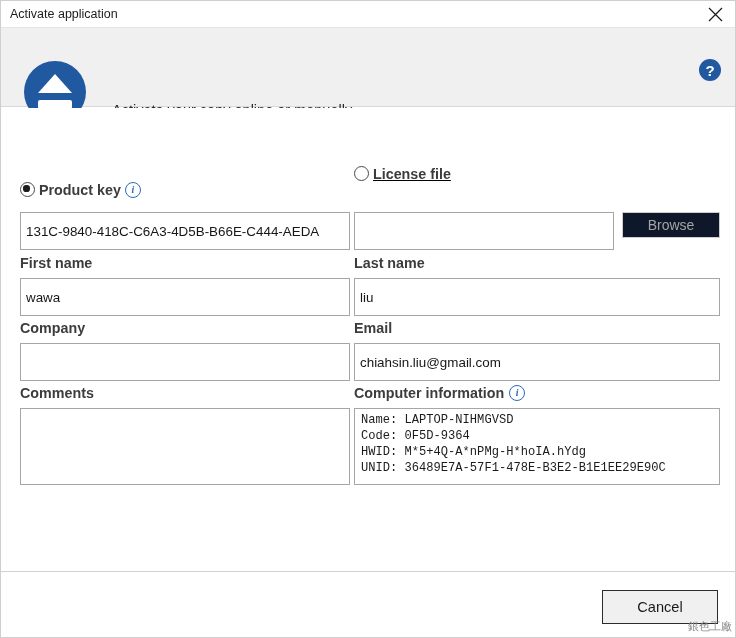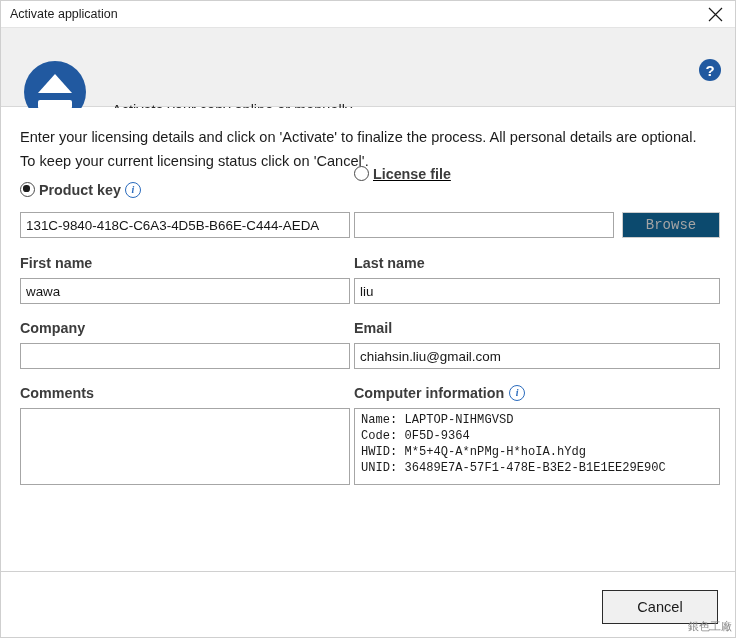--- a/index.html
+++ b/index.html
@@ -184,21 +184,21 @@
 
   .txtbox {
     box-sizing: border-box;
     width: 100%;
     height: 26px;
     border: 1px solid #a6a6a6;
     background: #ffffff;
     font-family: "Liberation Sans", sans-serif;
     font-size: 13.4px;
     color: #161616;
-    padding: 12px 5px;
+    padding: 18px 5px;
     outline: none;
   }
   .txtbox::placeholder { color: #9a9a9a; }
   .txtarea {
     box-sizing: border-box;
     width: 100%;
     height: 77px;
     border: 1px solid #a6a6a6;
     background: #ffffff;
     font-family: "Liberation Sans", sans-serif;
@@ -221,23 +221,23 @@
     line-height: 1.33;
     white-space: pre;
     overflow: hidden;
     cursor: text;
   }
   .btn-browse {
     box-sizing: border-box;
     width: 100%;
     height: 26px;
     border: 1px solid #cdcdcd;
-    background: #0c4a6e;
+    background: #0f172a;
     color: #a4a4a4;
-    font-family: Liberation Mono, monospace;
+    font-family: Liberation Sans, sans-serif;
     font-size: 14px;
     cursor: default;
   }
 
   
   .agree-row {
     position: absolute;
     left: 224px; top: 473px;
     display: flex;
     align-items: center;
@@ -350,21 +350,20 @@
     <div class="brand-logo">
       <div class="eject-tri"></div>
       <div class="eject-bar"></div>
     </div>
     <div class="header-sub">Activate your copy online or manually</div>
     <div class="help-badge">?</div>
   </div>
 
   <div class="content">
 
-    <div class="intro">Enter your licensing details and click on 'Activate' to finalize the process. All personal details are optional. To keep your current licensing status click on 'Cancel'.</div>
 
     <div class="col-left" style="top:74px;">
       <div class="radio-label">
         <span class="radio on"></span>
         <span>Product key</span>
         <span class="info-ico">i</span>
       </div>
     </div>
     <div class="col-left" style="top:104px;">
       <input class="txtbox" value="131C-9840-418C-C6A3-4D5B-B66E-C444-AEDA" style="">

